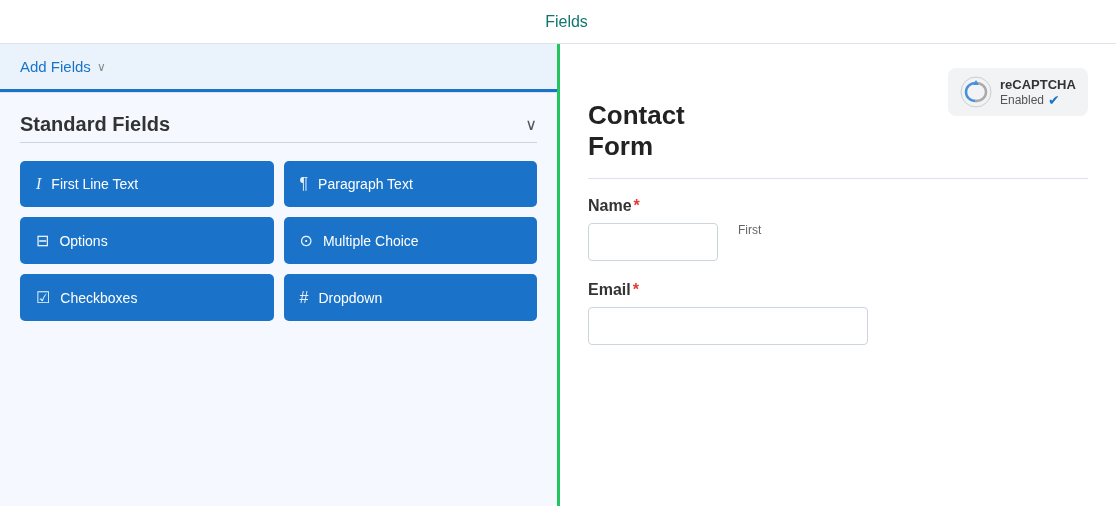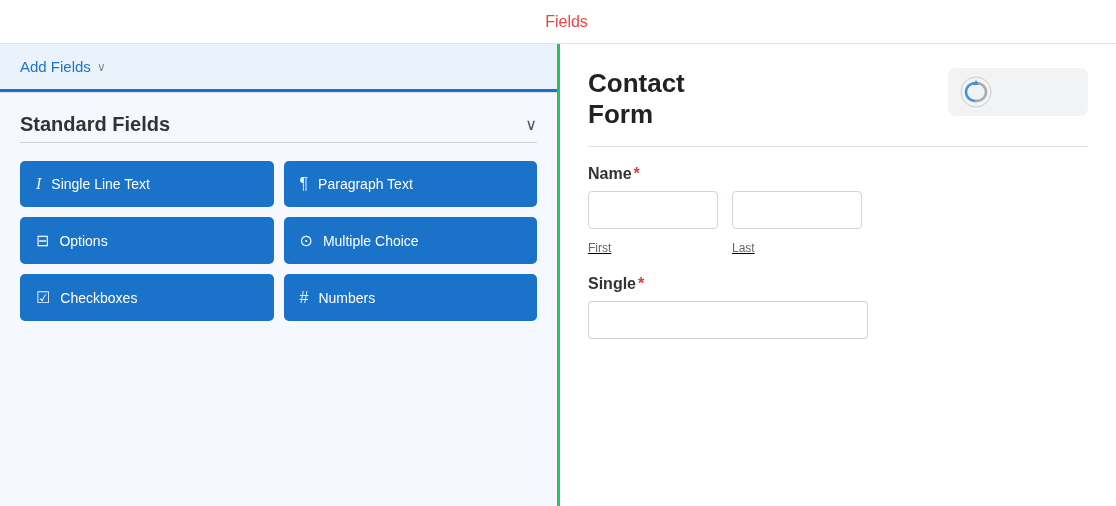--- a/index.html
+++ b/index.html
@@ -16,21 +16,21 @@
       border-bottom: 1px solid #dde3ea;
       height: 44px;
       display: flex;
       align-items: center;
       justify-content: center;
     }
 
     .top-bar-title {
       font-size: 16px;
       font-weight: 500;
-      color: #ef4444;
+      color: #0f766e;
       margin-left: 17px;
     }
 
     .main-layout {
       display: flex;
       height: calc(506px - 44px);
     }
 
     
     .left-panel {
@@ -135,20 +135,21 @@
       justify-content: space-between;
       align-items: flex-start;
       margin-bottom: 16px;
     }
 
     .form-title {
       font-size: 26px;
       font-weight: 700;
       color: #222;
       line-height: 1.2;
+      margin-top: 32px;
     }
 
     .recaptcha-badge {
       display: flex;
       align-items: center;
       gap: 8px;
       background: #f1f3f4;
       border-radius: 8px;
       padding: 8px 12px;
       min-width: 140px;
@@ -208,23 +209,21 @@
     }
 
     .name-row {
       display: flex;
       gap: 14px;
       margin-bottom: 4px;
     }
 
     .name-field {
       display: flex;
-      flex-direction: column;
-      gap: 12px;
-      text-decoration: underline;
+      gap: 20px;
     }
 
     .form-input {
       border: 1px solid #ccd4dc;
       border-radius: 4px;
       height: 38px;
       width: 130px;
       background: #fff;
     }
 
@@ -263,21 +262,21 @@
       <div class="section-header">
         <span class="section-title">Standard Fields</span>
         <span style="font-size:16px;color:#555;cursor:pointer;">∨</span>
       </div>
       <hr class="section-divider">
 
       <div class="fields-grid">
 
         <button class="field-btn">
           <span class="field-icon" style="font-style:italic;font-family:serif;">I</span>
-          <span>Single Line Text</span>
+          <span>First Line Text</span>
         </button>
 
         <button class="field-btn">
           <span class="field-icon">¶</span>
           <span>Paragraph Text</span>
         </button>
 
         <button class="field-btn">
           <span class="field-icon">⊟</span>
           <span>Options</span>
@@ -288,21 +287,21 @@
           <span>Multiple Choice</span>
         </button>
 
         <button class="field-btn">
           <span class="field-icon">☑</span>
           <span>Checkboxes</span>
         </button>
 
         <button class="field-btn">
           <span class="field-icon">#</span>
-          <span>Numbers</span>
+          <span>Dropdown</span>
         </button>
 
       </div>
     </div>
   </div>
 
   <div class="right-panel">
 
     <div class="form-header">
       <div class="form-title">
@@ -312,45 +311,48 @@
 
       <div class="recaptcha-badge">
 
         <svg class="recaptcha-logo" viewBox="0 0 64 64" xmlns="http://www.w3.org/2000/svg">
           <circle cx="32" cy="32" r="30" fill="#f1f3f4" stroke="#ccc" stroke-width="2"></circle>
 
           <path d="M32 14 C20 14 12 22 12 32 C12 42 20 50 32 50" stroke="#4a90d9" stroke-width="5" fill="none" stroke-linecap="round"></path>
           <path d="M32 50 C44 50 52 42 52 32 C52 22 44 14 32 14" stroke="#aaa" stroke-width="5" fill="none" stroke-linecap="round"></path>
           <polygon points="32,8 38,18 26,18" fill="#4a90d9"></polygon>
         </svg>
+        <div class="recaptcha-text">
+          <span class="recaptcha-title">reCAPTCHA</span>
+          <span class="recaptcha-status">
+            <span>Enabled</span>
+            <span class="check-circle">✔</span>
+          </span>
+        </div>
       </div>
     </div>
 
     <hr class="form-divider">
 
     <div class="form-field-group">
       <div class="form-label">
         <span>Name</span>
         <span class="required-star">*</span>
       </div>
       <div class="name-row">
         <div class="name-field">
           <input type="text" class="form-input" style="">
           <span class="input-sub-label">First</span>
         </div>
-        <div class="name-field">
-          <input type="text" class="form-input" style="">
-          <span class="input-sub-label">Last</span>
-        </div>
       </div>
     </div>
 
     <div class="form-field-group">
       <div class="form-label">
-        <span>Single</span>
+        <span>Email</span>
         <span class="required-star">*</span>
       </div>
       <input type="email" class="email-input" style="">
     </div>
 
   </div>
 
 </div>
 
 </body></html>

